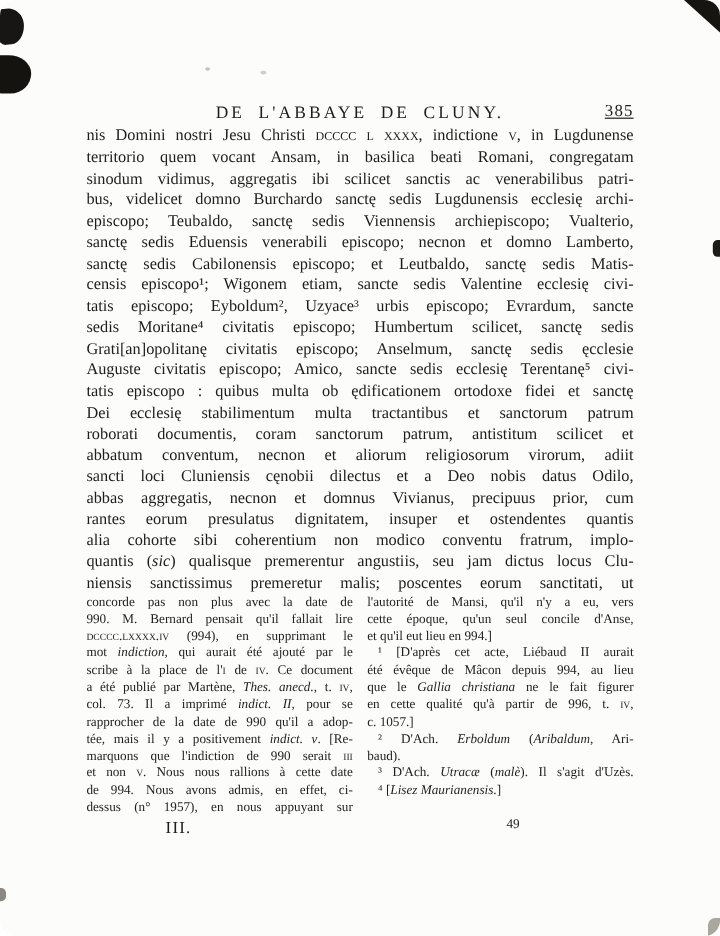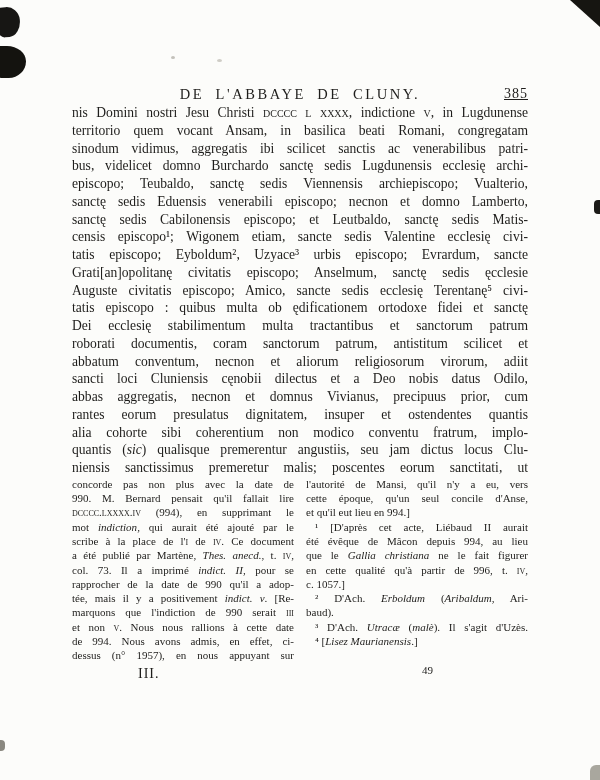--- a/index.html
+++ b/index.html
@@ -3,20 +3,21 @@
 <meta charset="utf-8">
 <style>
   html,body{margin:0;padding:0;}
   .page{
     position:relative;
     width:600px;height:780px;
     background:var(--paper,#fcfcfa);
     color:var(--ink,#1e1d1b);
     font-family:"Liberation Serif", serif;
     overflow:hidden;
+    border-radius:13px;
   }
   .content{position:absolute;left:72px;top:86px;width:456px;}
   .pagehead{position:relative;height:17px;}
   .title{
     text-align:center;
     font-size:14.5px;
     letter-spacing:2.6px;
     word-spacing:5px;
     white-space:nowrap;
   }
@@ -85,20 +86,21 @@
     <div class="body" id="body-lines">
         <div class="tline">nis Domini nostri Jesu Christi <span class="sc">dcccc l xxxx</span>, indictione <span class="sc">v</span>, in Lugdunense</div>
         <div class="tline">territorio quem vocant Ansam, in basilica beati Romani, congregatam</div>
         <div class="tline">sinodum vidimus, aggregatis ibi scilicet sanctis ac venerabilibus patri-</div>
         <div class="tline">bus, videlicet domno Burchardo sanctę sedis Lugdunensis ecclesię archi-</div>
         <div class="tline">episcopo; Teubaldo, sanctę sedis Viennensis archiepiscopo; Vualterio,</div>
         <div class="tline">sanctę sedis Eduensis venerabili episcopo; necnon et domno Lamberto,</div>
         <div class="tline">sanctę sedis Cabilonensis episcopo; et Leutbaldo, sanctę sedis Matis-</div>
         <div class="tline">censis episcopo¹; Wigonem etiam, sancte sedis Valentine ecclesię civi-</div>
         <div class="tline">tatis episcopo; Eyboldum², Uzyace³ urbis episcopo; Evrardum, sancte</div>
+        <div class="tline">sedis Moritane⁴ civitatis episcopo; Humbertum scilicet, sanctę sedis</div>
         <div class="tline">Grati[an]opolitanę civitatis episcopo; Anselmum, sanctę sedis ęcclesie</div>
         <div class="tline">Auguste civitatis episcopo; Amico, sancte sedis ecclesię Terentanę⁵ civi-</div>
         <div class="tline">tatis episcopo : quibus multa ob ędificationem ortodoxe fidei et sanctę</div>
         <div class="tline">Dei ecclesię stabilimentum multa tractantibus et sanctorum patrum</div>
         <div class="tline">roborati documentis, coram sanctorum patrum, antistitum scilicet et</div>
         <div class="tline">abbatum conventum, necnon et aliorum religiosorum virorum, adiit</div>
         <div class="tline">sancti loci Cluniensis cęnobii dilectus et a Deo nobis datus Odilo,</div>
         <div class="tline">abbas aggregatis, necnon et domnus Vivianus, precipuus prior, cum</div>
         <div class="tline">rantes eorum presulatus dignitatem, insuper et ostendentes quantis</div>
         <div class="tline">alia cohorte sibi coherentium non modico conventu fratrum, implo-</div>

